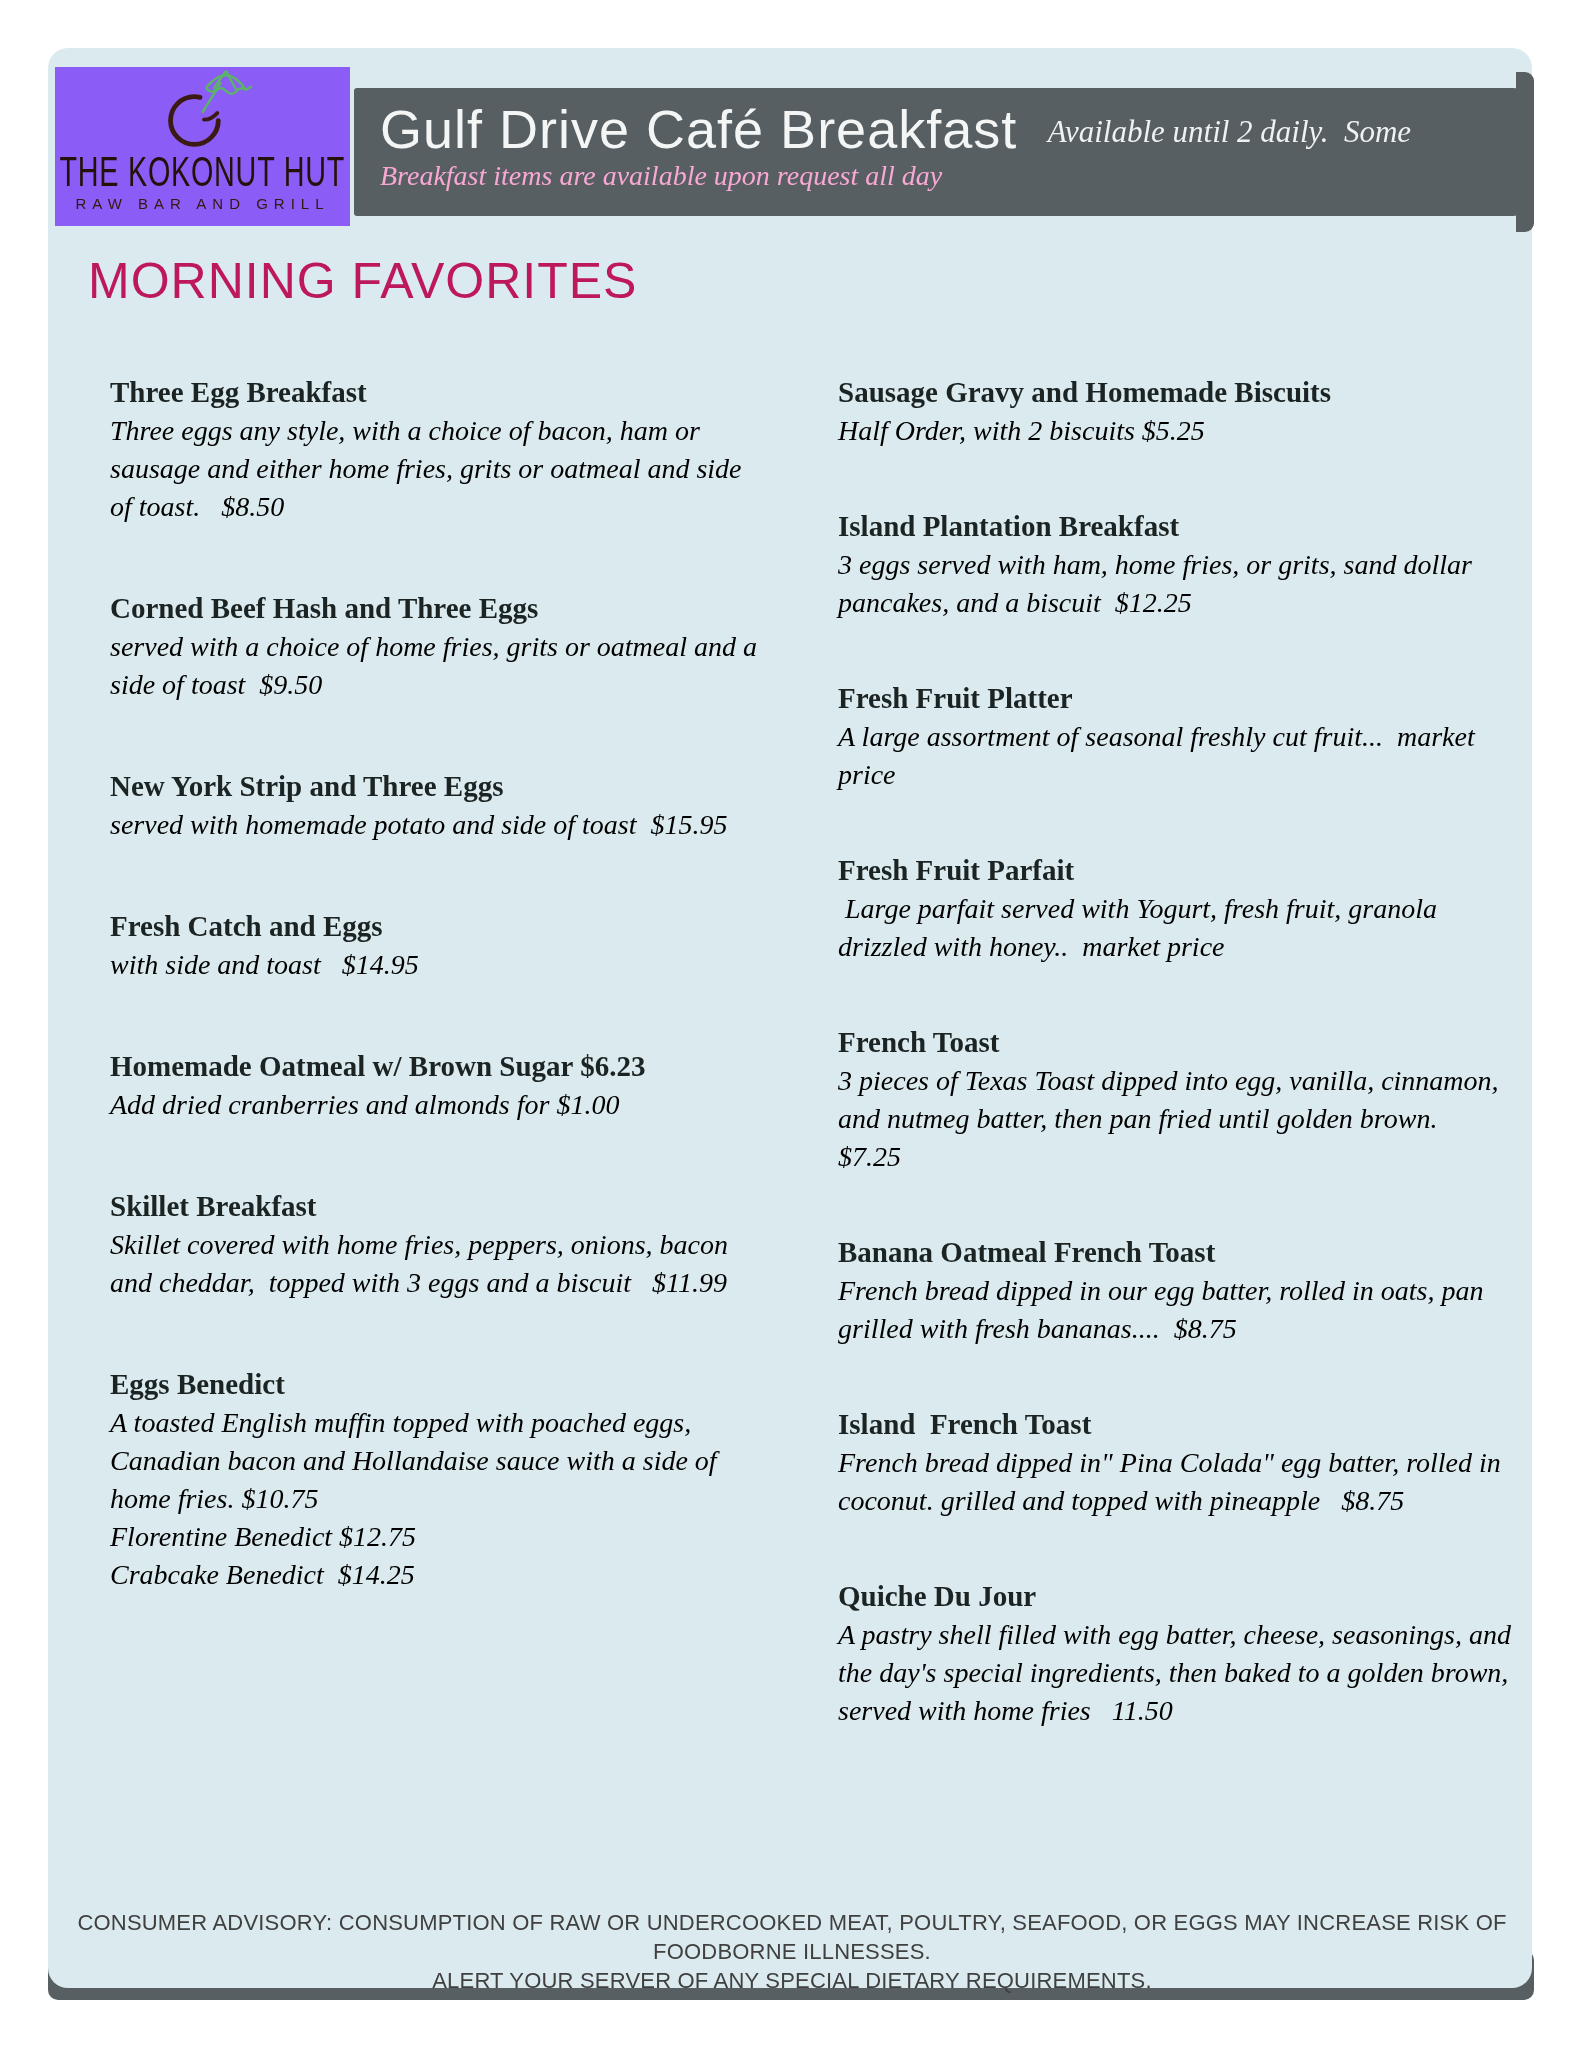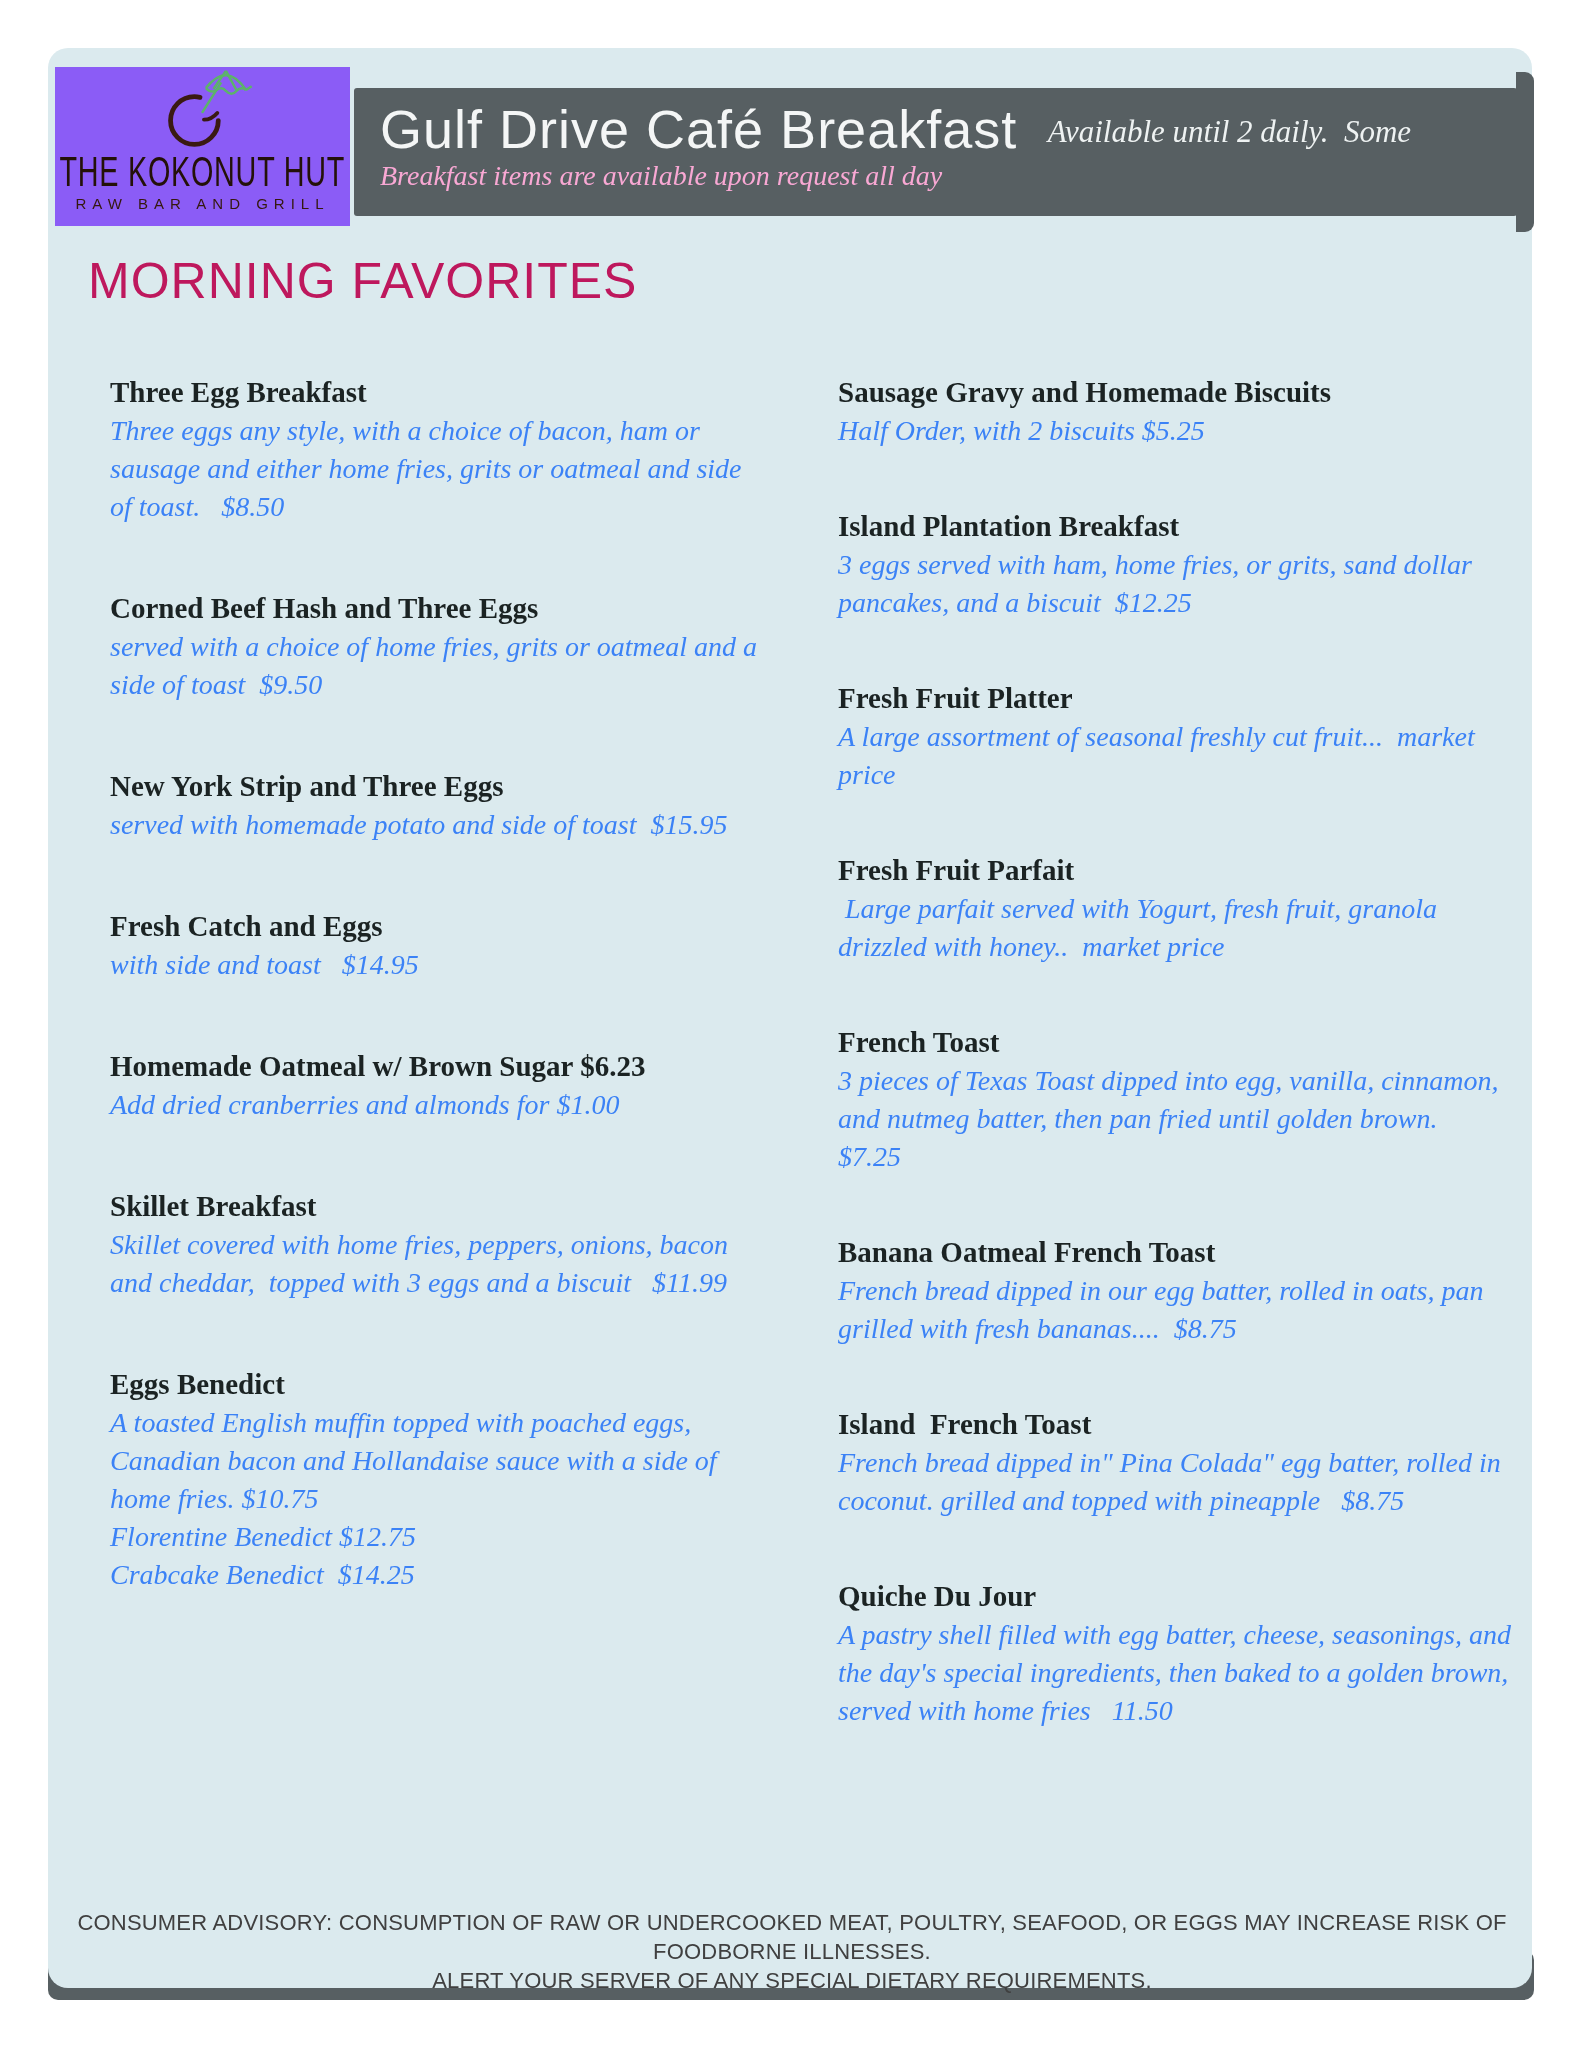--- a/index.html
+++ b/index.html
@@ -61,21 +61,21 @@
   .col-left{left:86px;}
   .col-right{left:838px;}
   .col-left .item{margin-bottom:62px;margin-left:24px;}
   .col-right .item{margin-bottom:56px;}
   .item-name{
     font-family:"Liberation Serif",serif;font-weight:700;font-size:29px;
     color:#1b2323;line-height:40px;white-space:pre-wrap;
   }
   .item-line{
     font-family:"Liberation Serif",serif;font-style:italic;font-size:28px;
-    color:#3b82f6;line-height:38px;white-space:pre-wrap;
+    color:#000000;line-height:38px;white-space:pre-wrap;
   }
   .advisory{
     position:absolute;left:60px;width:1464px;top:1908px;text-align:center;z-index:2;
     color:#404040;font-size:22px;line-height:29px;letter-spacing:0.2px;
   }
 </style>
 </head>
 <body>
 
 <div class="bottom-tray"></div>

